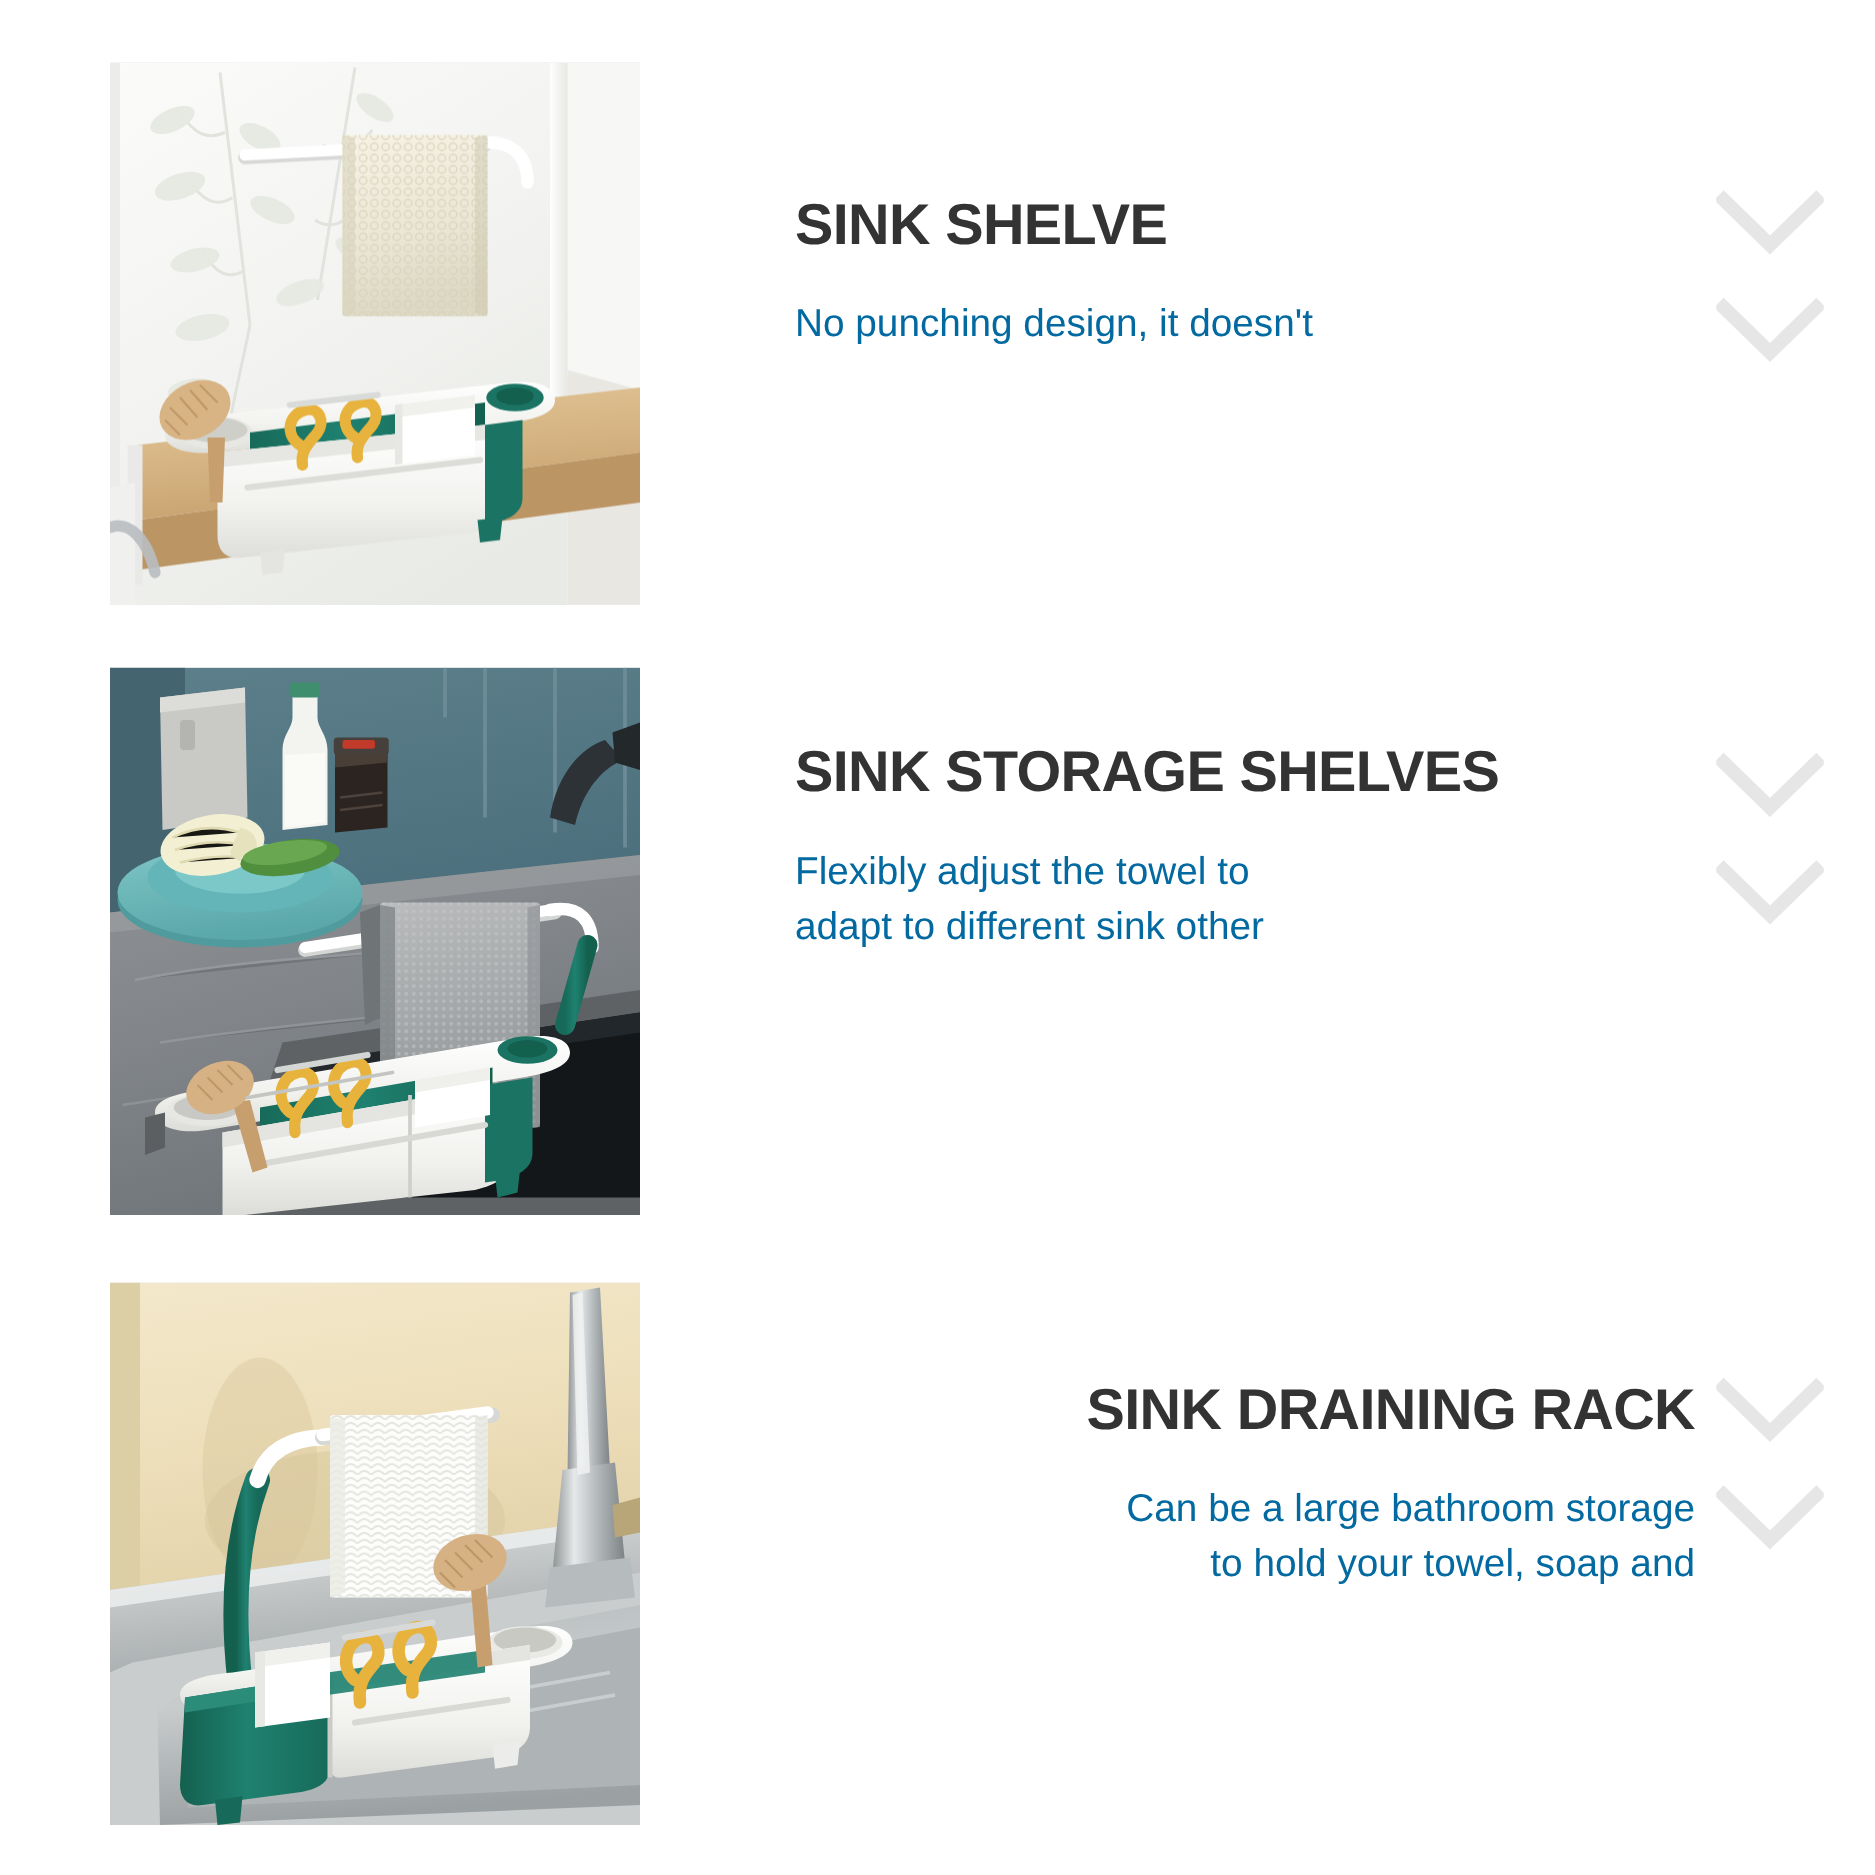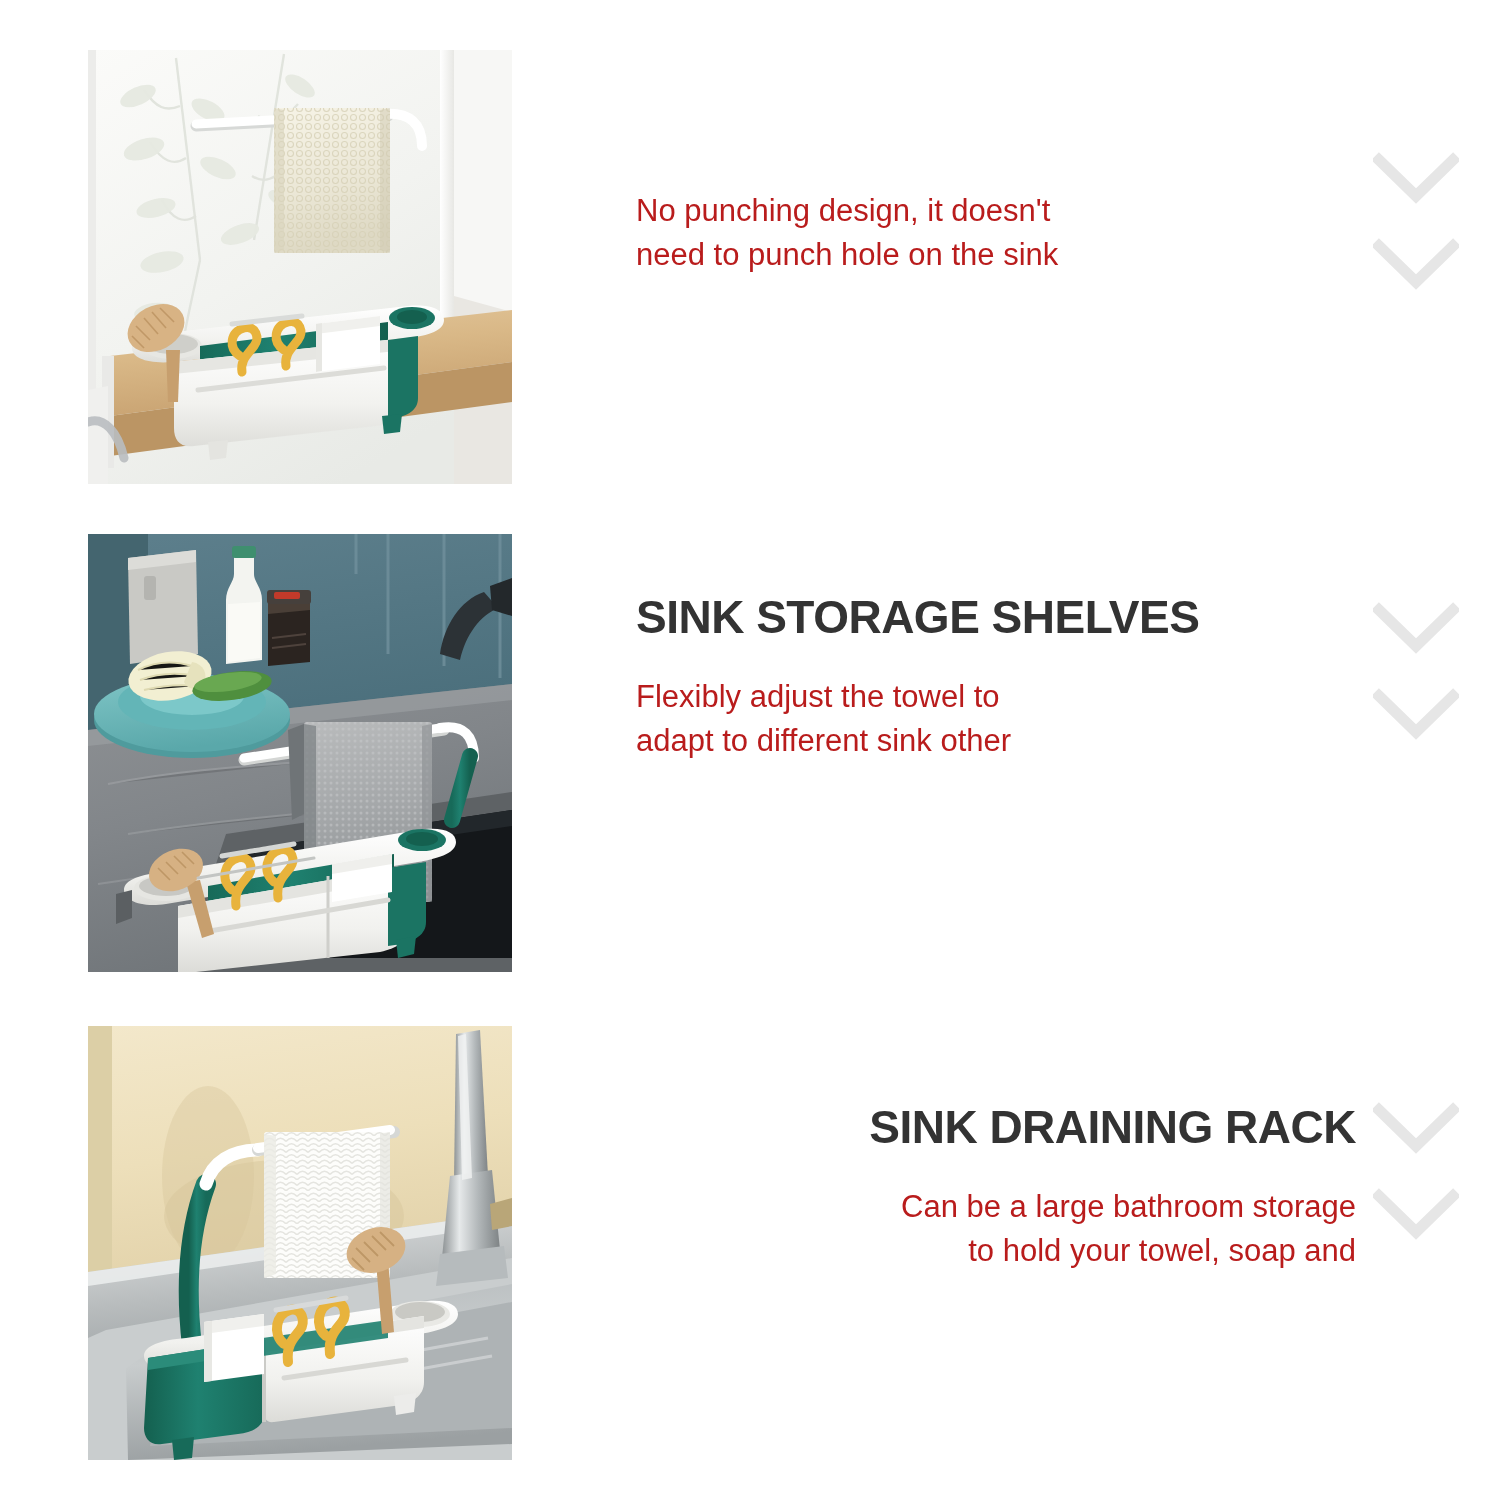--- a/index.html
+++ b/index.html
@@ -51,21 +51,21 @@
     color:#333333;
     letter-spacing:-0.5px;
     line-height:1.05;
     white-space:nowrap;
     font-stretch:condensed;
   }
   .body {
     margin-top:34px;
     font-size:31px;
     font-weight:400;
-    color:#b91c1c;
+    color:#0369a1;
     line-height:1.42;
   }
   .body div { white-space:nowrap; }
 
   
   .chev-group { position:absolute; left:1373px; width:86px; }
   .chev-group-1 { top:150px; }
   .chev-group-2 { top:600px; }
   .chev-group-3 { top:1100px; }
   .chev { display:block; width:86px; height:56px; }
@@ -209,23 +209,23 @@
 
         <g>
           <path d="M228 274 L292 266 L292 314 L228 322 Z" fill="#ffffff"></path>
           <path d="M228 274 L292 266 L292 276 L228 284 Z" fill="#f0f0ed"></path>
           <path d="M228 274 L234 273 L234 321 L228 322 Z" fill="#e7e7e3"></path>
         </g>
       </svg>
     </div>
 
     <div class="textcol textcol-1">
+      <div class="heading">SINK SHELVE</div>
       <div class="body">
         <div>No punching design, it doesn't</div>
-        <div>need to punch hole on the sink</div>
       </div>
     </div>
   </div>
 
   <div class="chev-group chev-group-1">
     <svg class="chev" viewBox="0 0 86 56">
       <path d="M6 10 L43 46 L80 10" fill="none" stroke="#e6e6e6" stroke-width="11" stroke-linecap="square" stroke-linejoin="miter"></path>
     </svg>
     <svg class="chev" viewBox="0 0 86 56">
       <path d="M6 10 L43 46 L80 10" fill="none" stroke="#e6e6e6" stroke-width="11" stroke-linecap="square" stroke-linejoin="miter"></path>

